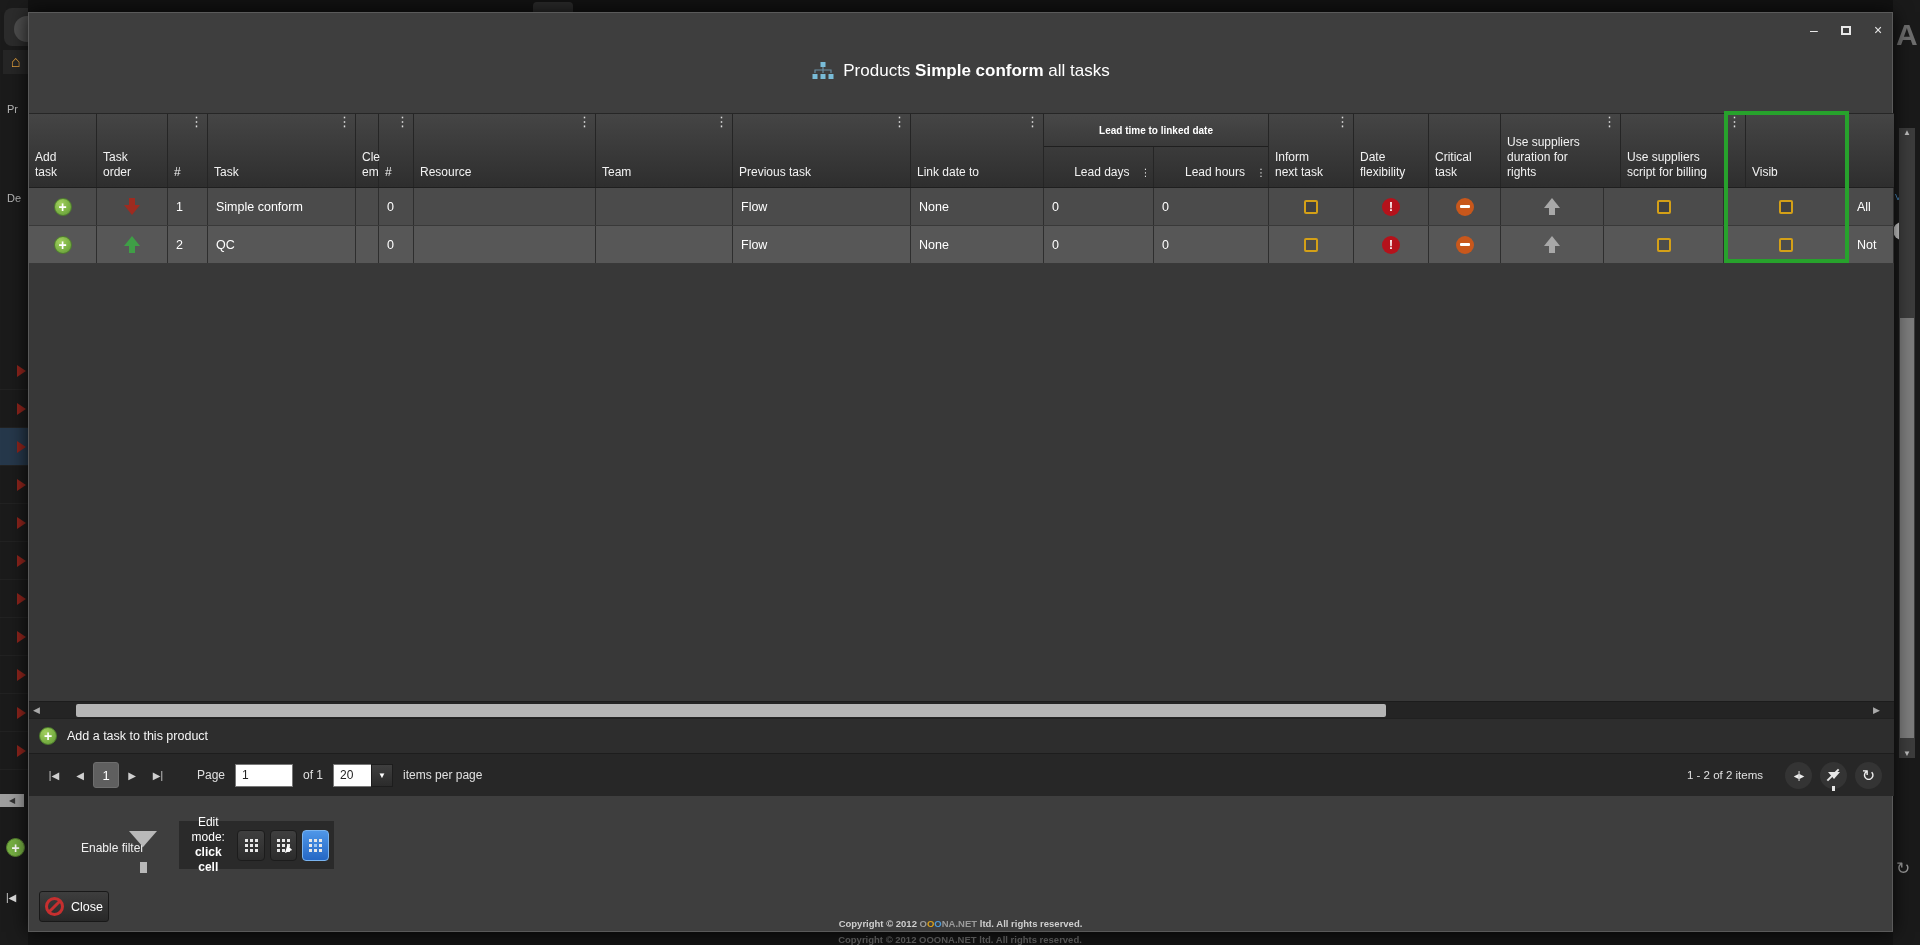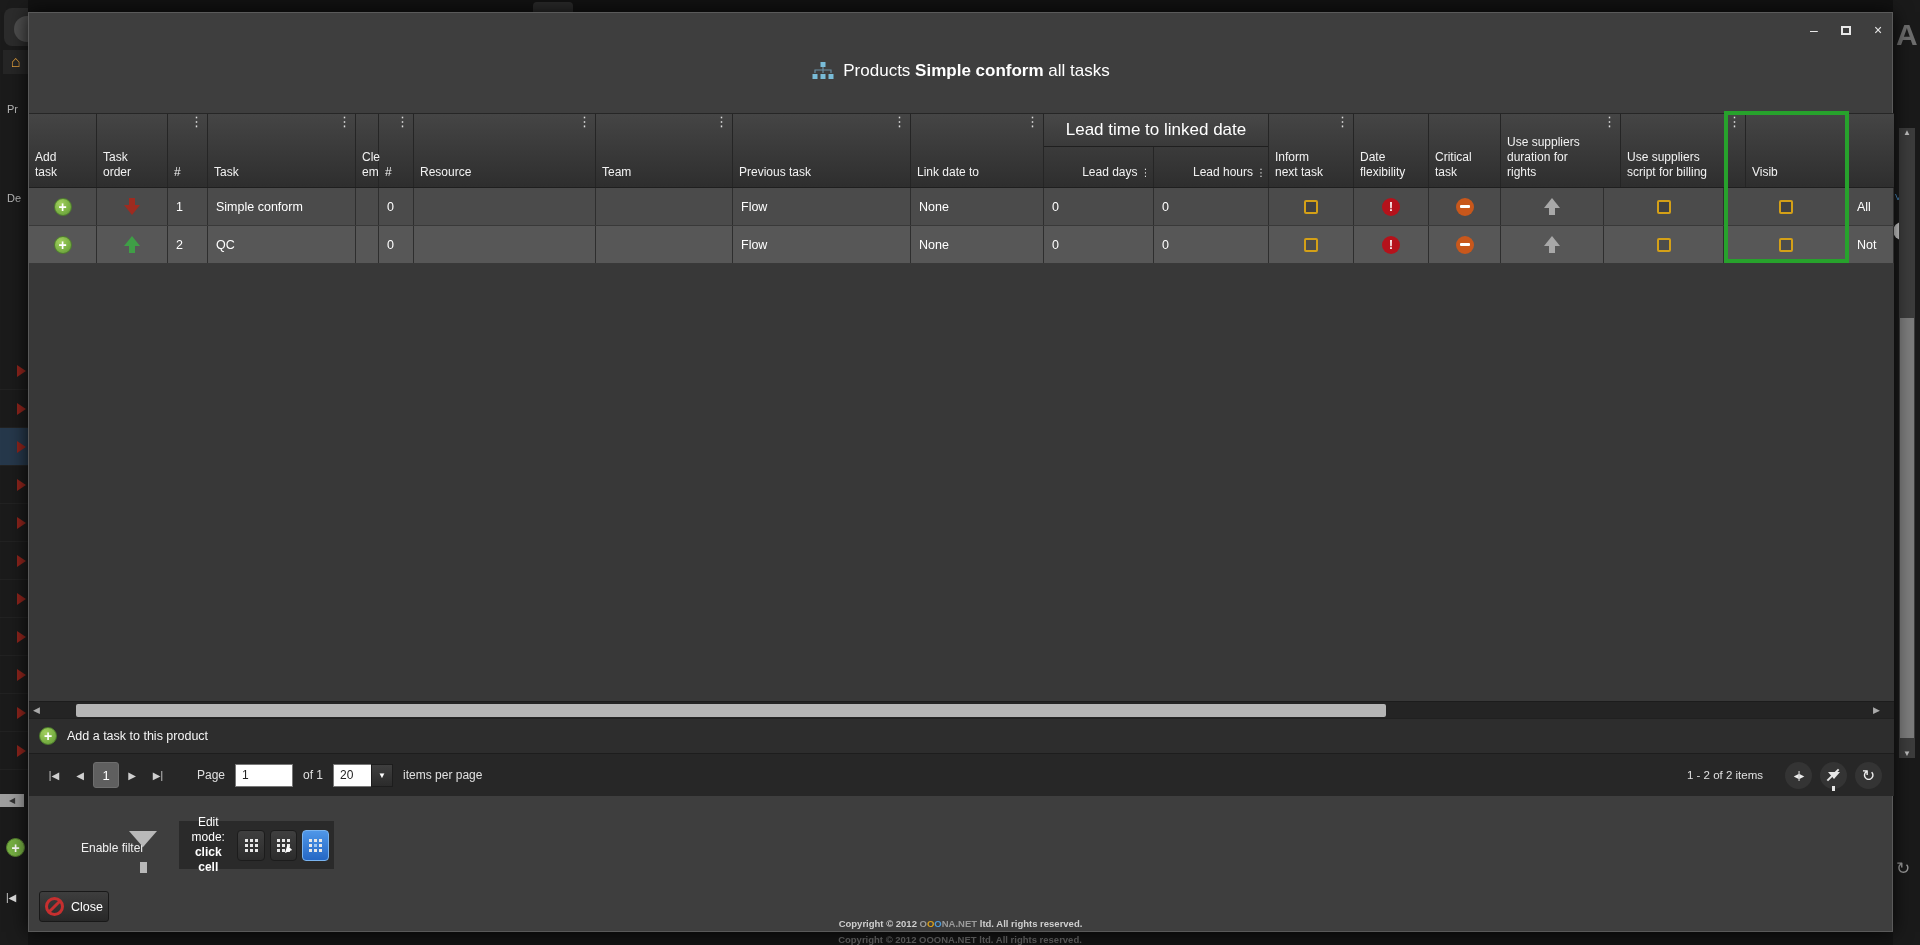--- a/index.html
+++ b/index.html
@@ -49,23 +49,23 @@
   .page-title .b { font-weight:bold; }
   .page-title svg { margin-right:8px; }
 
   
   .grid { position:absolute; left:0; top:100px; width:1865px; }
   .ghead { display:flex; height:75px; background:linear-gradient(#454545,#2e2e2e); border-top:1px solid #262626; border-bottom:1px solid #1f1f1f; }
   .hc { position:relative; border-right:1px solid #252525; display:flex; flex-direction:column; justify-content:flex-end; padding:0 2px 7px 6px; color:#f2f2f2; font-size:12px; line-height:15px; }
   .dots { position:absolute; top:2px; right:4px; color:#e0e0e0; font-size:13px; line-height:12px; cursor:pointer; }
   .dots-sm { font-size:10px; color:#e0e0e0; margin-left:3px; }
   .lgroup { display:flex; flex-direction:column; border-right:1px solid #252525; }
-  .lgroup-top { height:33px; display:flex; align-items:center; justify-content:center; color:#fff; font-weight:normal; font-size:17px; border-bottom:1px solid #1f1f1f; background:linear-gradient(#484848,#3a3a3a); }
+  .lgroup-top { height:33px; display:flex; align-items:center; justify-content:center; color:#fff; font-weight:bold; font-size:10px; border-bottom:1px solid #1f1f1f; background:linear-gradient(#484848,#3a3a3a); }
   .lgroup-bot { flex:1; display:flex; }
-  .lgroup-bot .hc { border-right:none; flex-direction:row; align-items:flex-end; }
+  .lgroup-bot .hc { border-right:none; flex-direction:row; align-items:flex-end;gap:8px; }
   .lgroup-bot .hc.first { border-right:1px solid #252525; }
 
   .c-add{width:68px}.c-order{width:71px}.c-n1{width:40px}.c-task{width:148px}.c-clr{width:23px}
   .c-n2{width:35px}.c-res{width:182px}.c-team{width:137px}.c-prev{width:178px}.c-link{width:133px}
   .c-ldays{width:110px}.c-lhours{width:115px}.c-inform{width:85px}.c-dflex{width:75px}.c-crit{width:72px}
   .c-srm{width:103px}.c-dur{width:120px}.c-script{width:125px}.c-vis{width:45px; border-right:none;}
 
   .grow { display:flex; height:38px; border-bottom:1px solid #393939; color:#fff; font-size:12.5px; }
   .grow.r1 { background:#4b4b4b; } .grow.r2 { background:#575757; }
   .cell { border-right:1px solid #2e2e2e; display:flex; align-items:center; padding-left:8px; }

